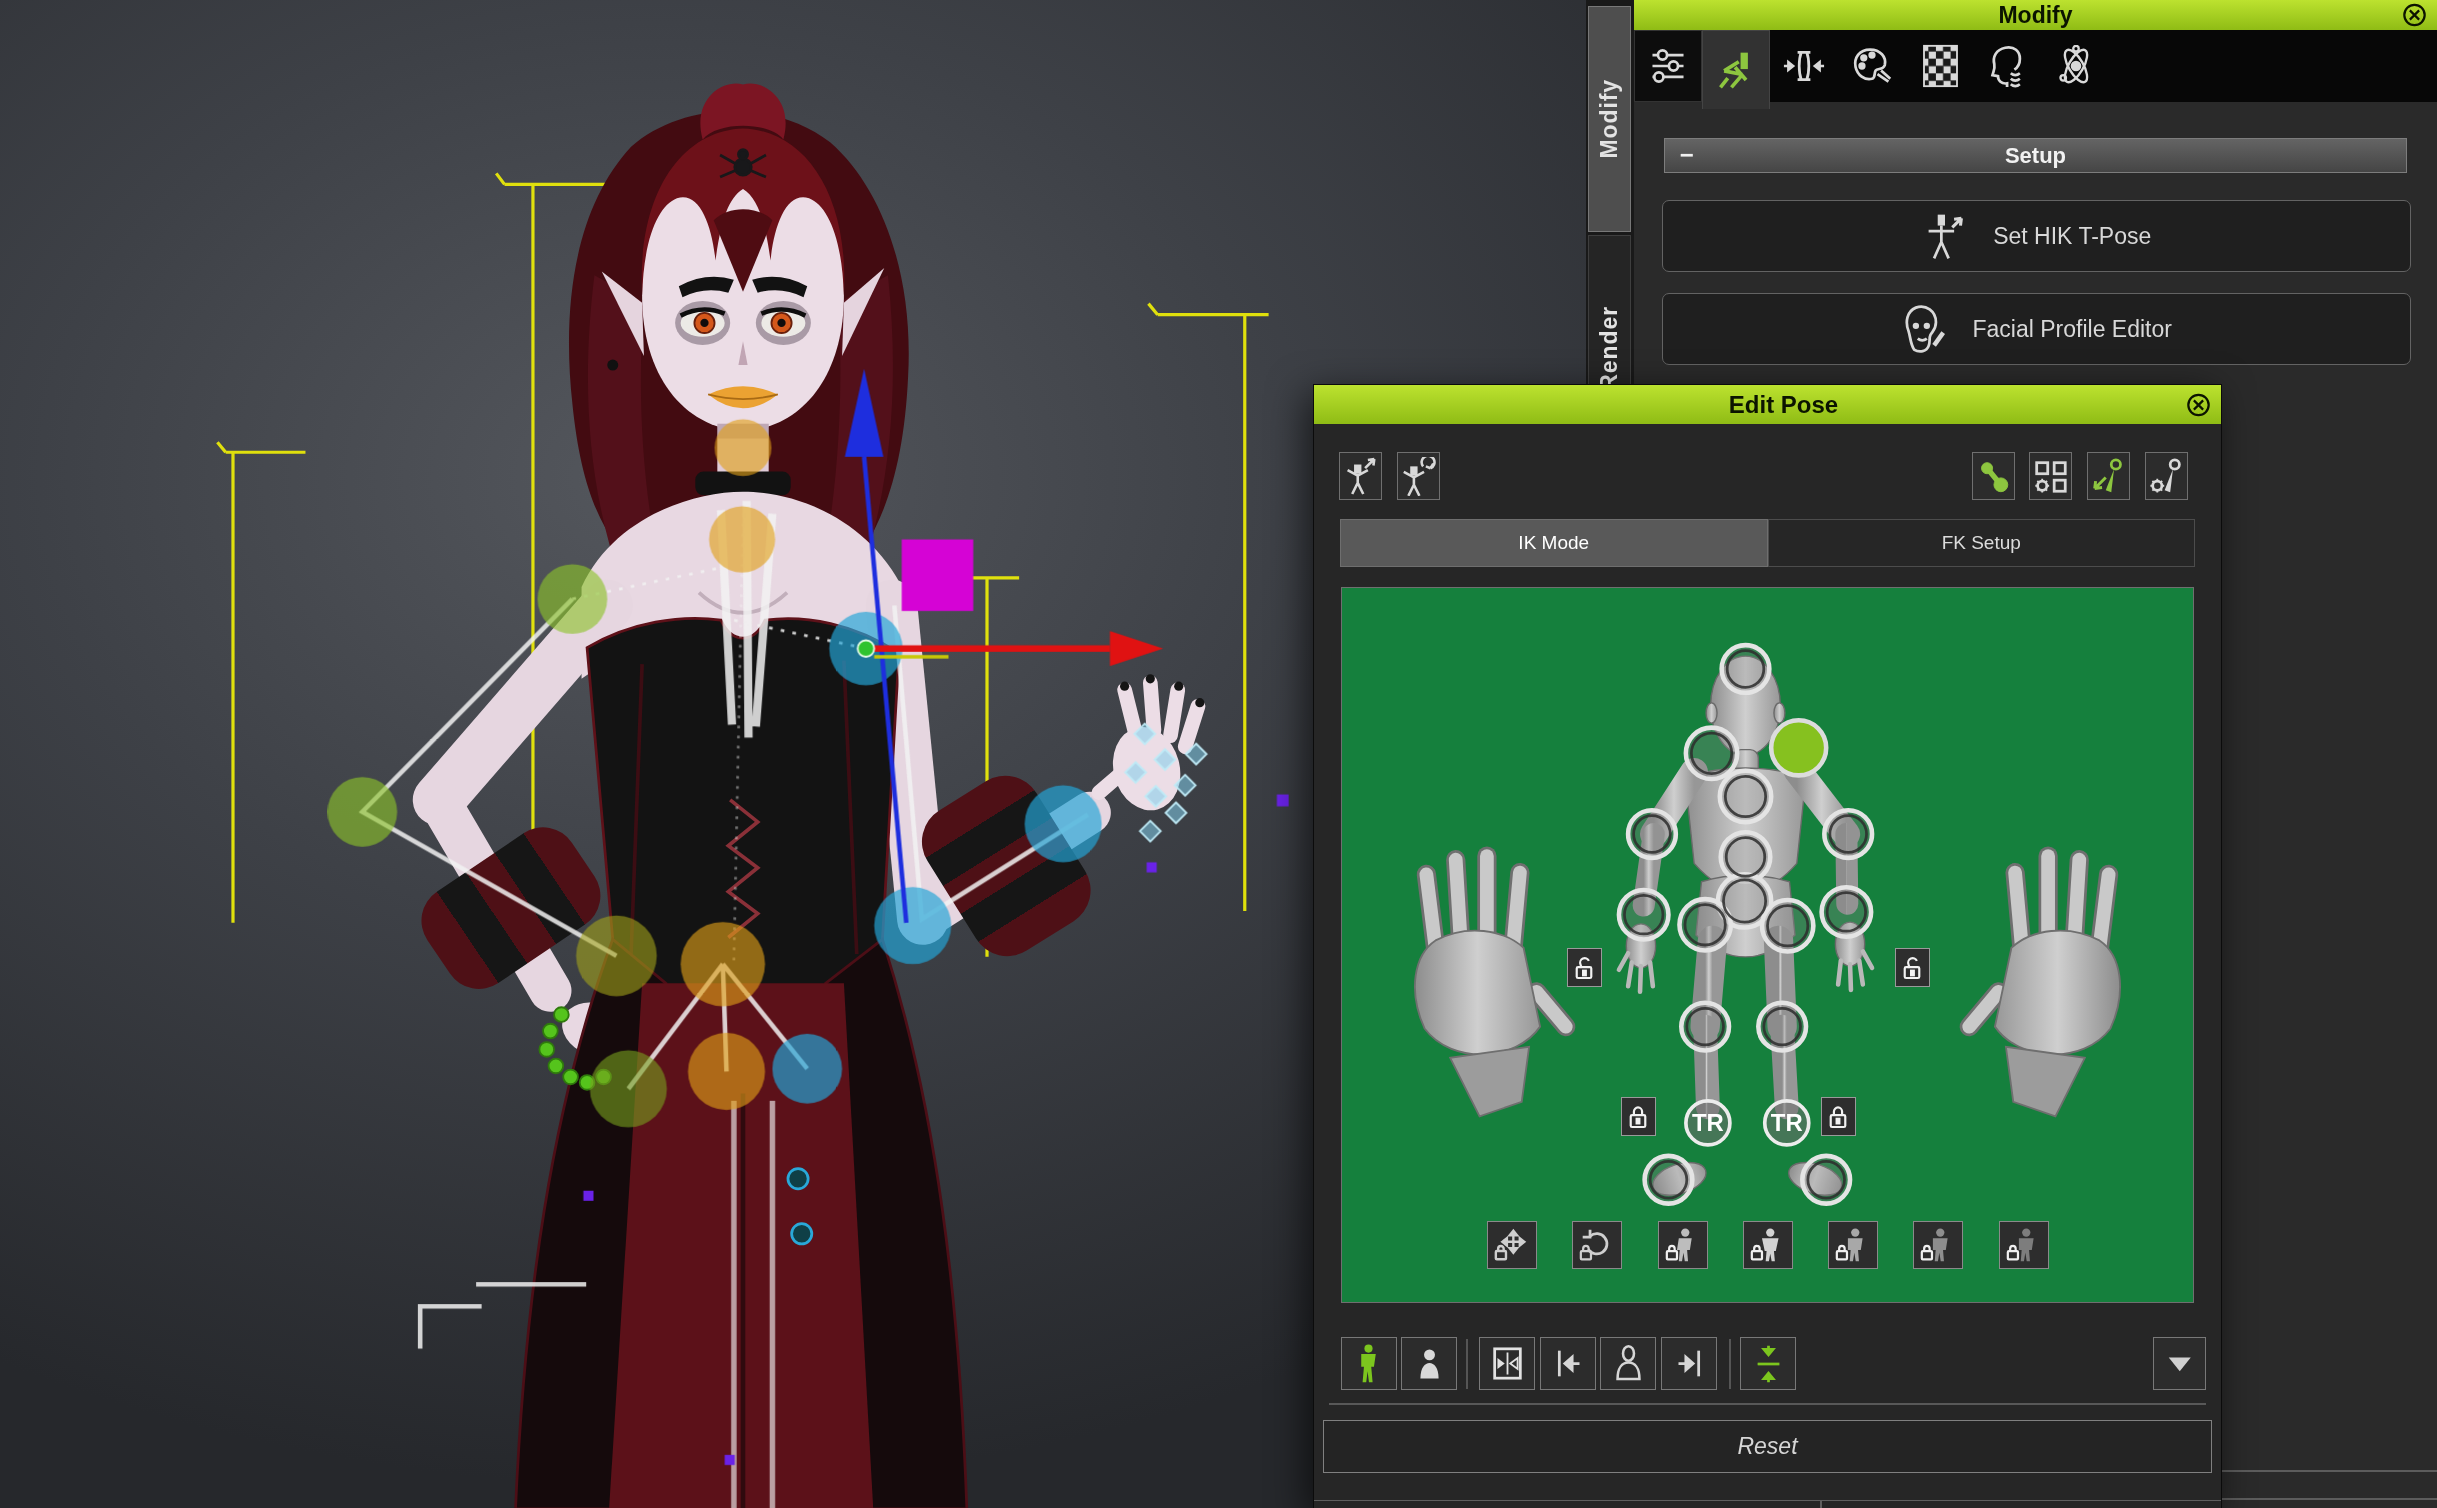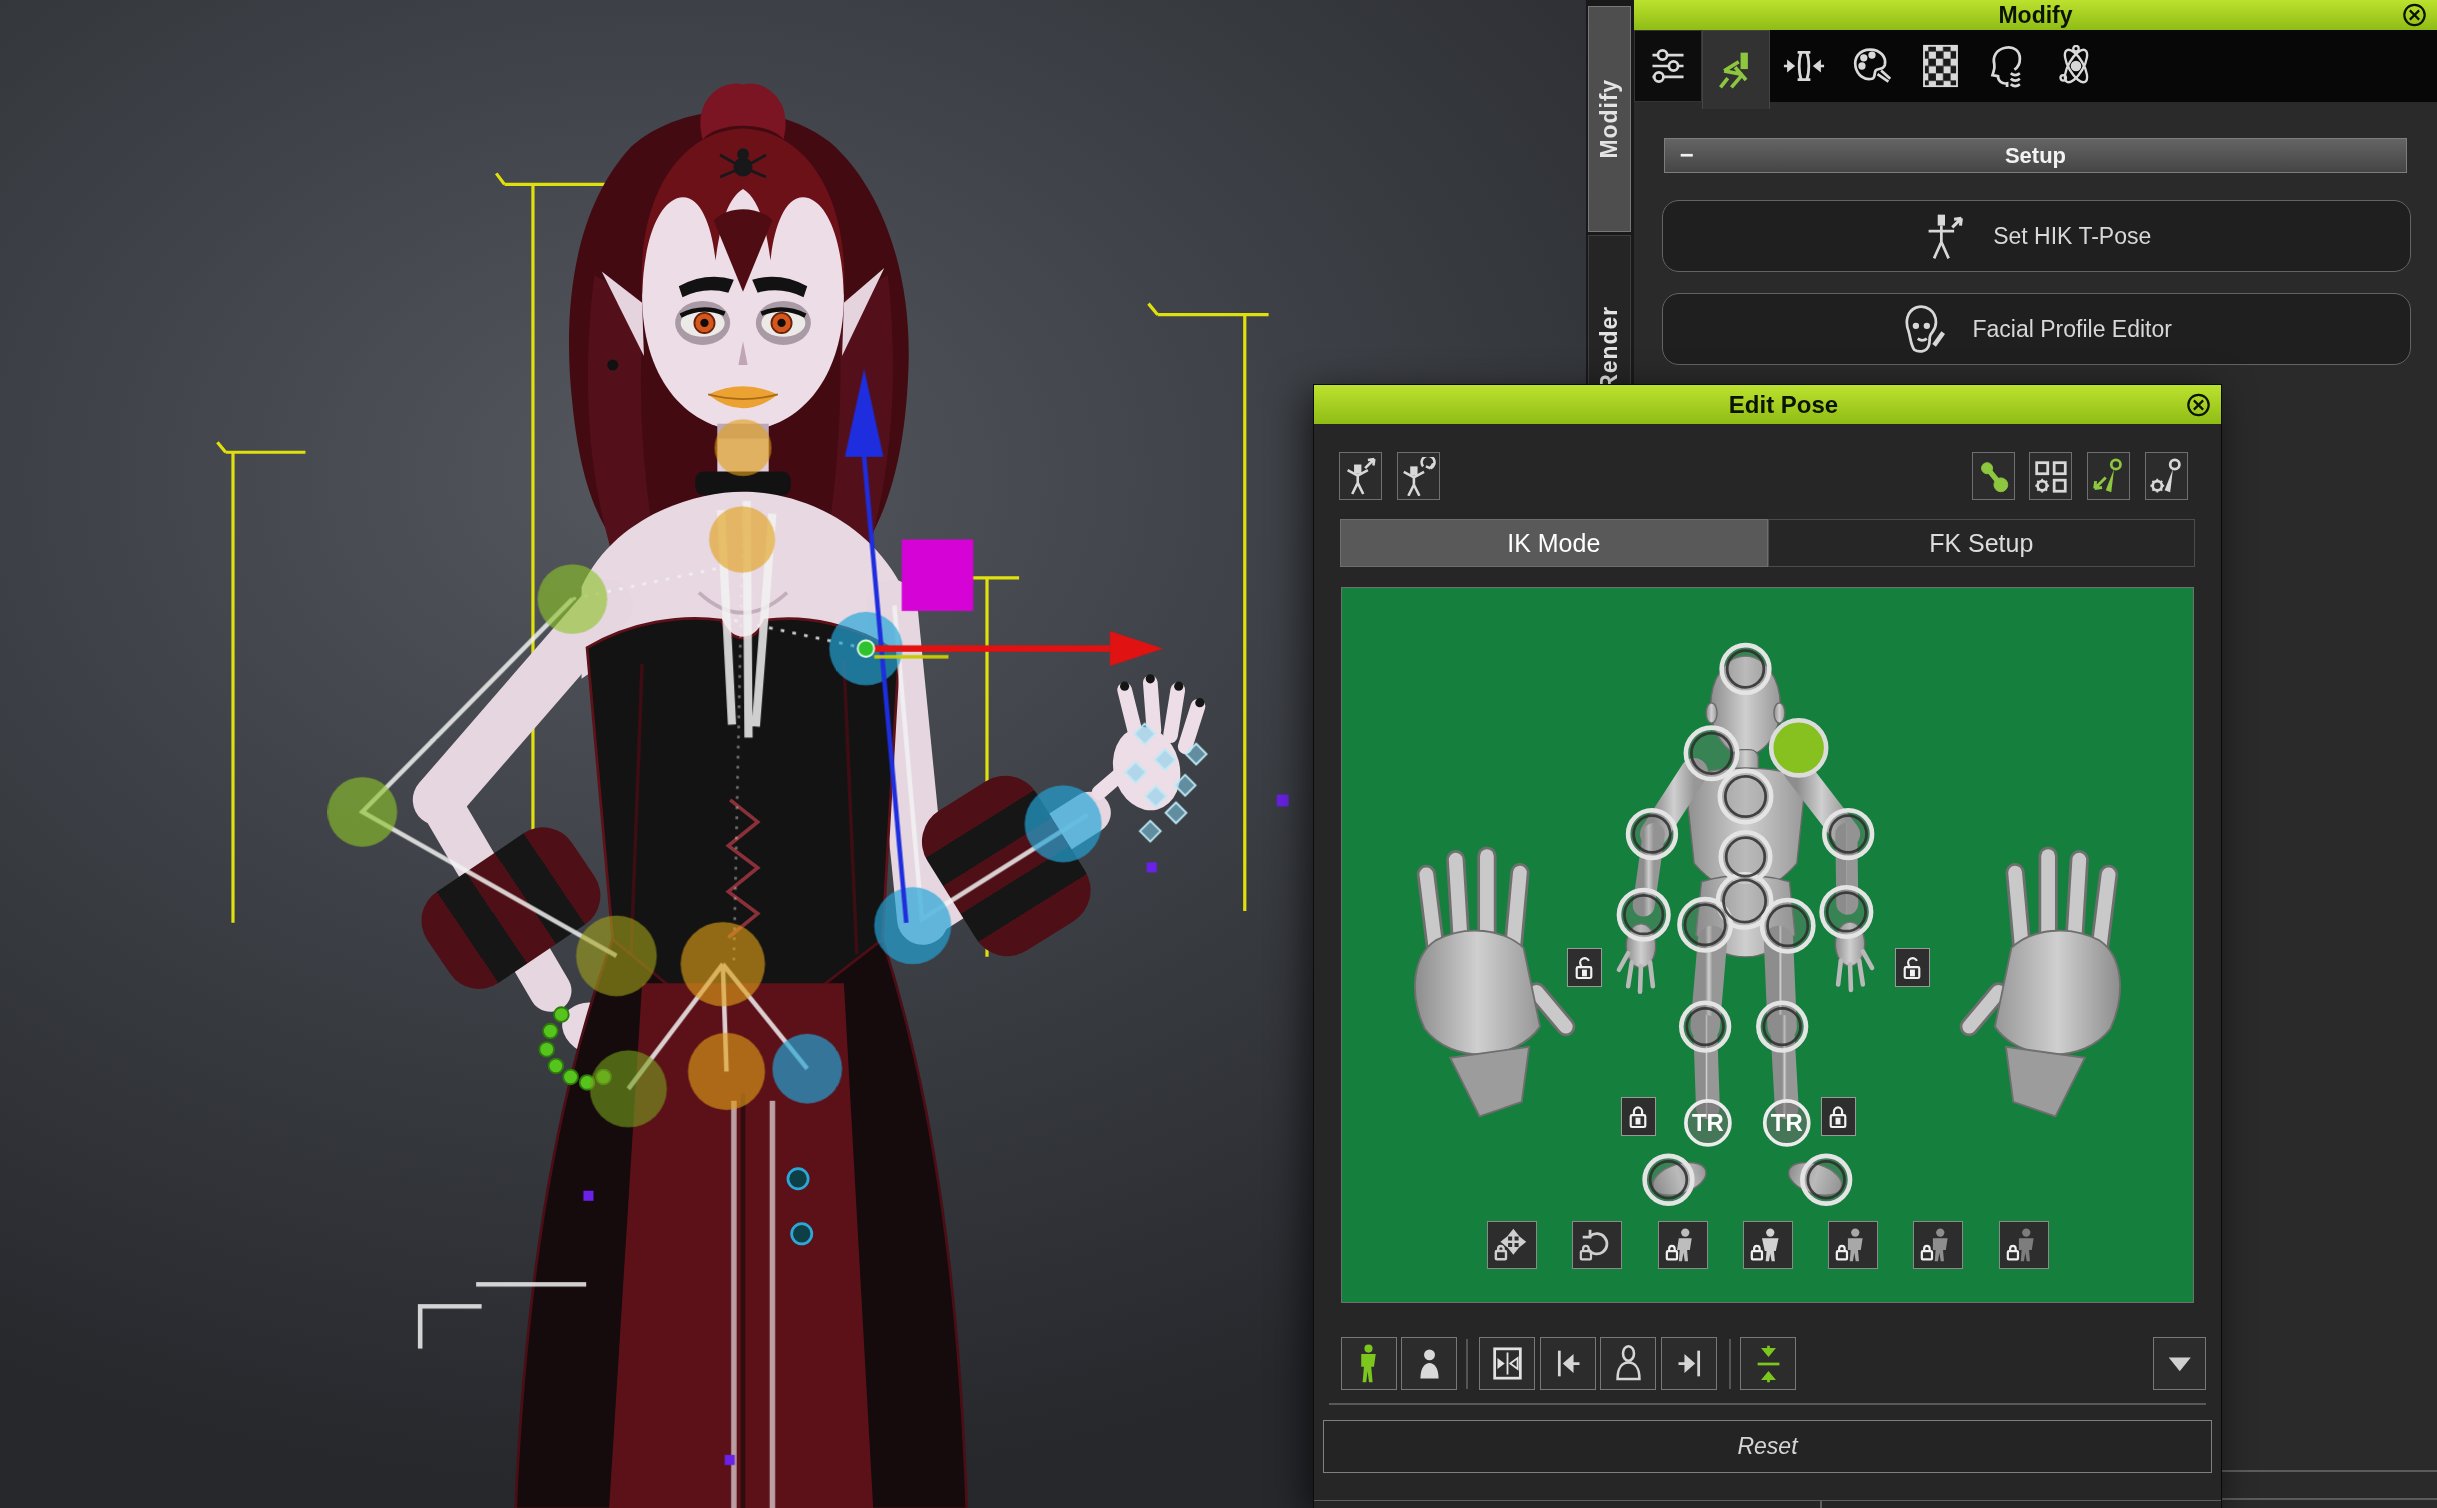--- a/index.html
+++ b/index.html
@@ -28,30 +28,30 @@
   #icon-row{position:absolute;left:0;top:30px;width:803px;height:72px;background:#070707;display:flex;}
   .icon-tile{width:68px;height:72px;display:flex;align-items:center;justify-content:center;color:#d9d9d9;}
   .icon-tile.first{background:#0d0d0d;border:0.9px solid #333;box-sizing:border-box;}
   .icon-tile.active{background:#323232;height:79px;color:#8dc63f;border:0.9px solid #444;border-bottom:none;box-sizing:border-box;}
   #setup-bar{position:absolute;left:30px;right:30px;top:138px;height:33px;
     background:linear-gradient(#646464,#454545);border:0.9px solid #7d7d7d;
     display:flex;align-items:center;justify-content:center;cursor:pointer;}
   #setup-bar .collapse{position:absolute;left:14.7px;color:#f0f0f0;font-size:24px;font-weight:bold;line-height:18.3px;}
   #setup-bar .label{font-size:22px;font-weight:bold;color:#f2f2f2;}
   .big-btn{position:absolute;left:27.5px;right:26px;height:70px;background:#1f1f1f;border:0.9px solid #636363;
-    border-radius:17px;display:flex;align-items:center;justify-content:center;gap:24px;color:#d8d8d8;cursor:pointer;}
+    border-radius:7px;display:flex;align-items:center;justify-content:center;gap:24px;color:#d8d8d8;cursor:pointer;}
   .big-btn .lbl{font-size:23px;}
   
   #edit-pose{position:absolute;left:1313px;top:384px;width:907px;height:1124px;background:#262626;
     border:0.9px solid #0b0b0b;box-shadow:-7.3px 9.2px 37px rgba(0,0,0,.65);}
   .tool-btn{position:absolute;width:43px;height:48px;background:#2c2c2c;border:0.9px solid #6f6f6f;
     box-sizing:border-box;display:flex;align-items:center;justify-content:center;color:#d8d8d8;cursor:pointer;}
   .tool-btn.green{color:#8dc63f;}
   #mode-tabs{position:absolute;left:26px;right:26px;top:134px;height:48px;display:flex;}
-  .mode-tab{flex:1;display:flex;align-items:center;justify-content:center;font-size:25px;color:#dcdcdc;
+  .mode-tab{flex:1;display:flex;align-items:center;justify-content:center;font-size:19px;color:#dcdcdc;
     background:#262626;border:0.9px solid #4c4c4c;box-sizing:border-box;cursor:pointer;}
   .mode-tab.active{background:#595959;border-color:#6e6e6e;color:#fff;}
   #diagram{position:absolute;left:26.6px;top:202px;width:851px;height:714px;background:#15803d;
     border:1.8px solid #6f6f6f;box-sizing:content-box;}
   .lock-btn{position:absolute;width:35px;height:39px;background:#2e2e2e;border:0.9px solid #9a9a9a;
     box-sizing:border-box;display:flex;align-items:center;justify-content:center;color:#f2f2f2;cursor:pointer;}
   .preset-btn{position:absolute;top:633px;width:50px;height:48px;background:#2d2d2d;border:0.9px solid #8a8a8a;
     box-sizing:border-box;display:flex;align-items:center;justify-content:center;color:#cfcfcf;cursor:pointer;}
   .foot-btn{position:absolute;top:952px;width:56px;height:53px;background:#2c2c2c;border:0.9px solid #787878;
     box-sizing:border-box;display:flex;align-items:center;justify-content:center;color:#d6d6d6;cursor:pointer;}

